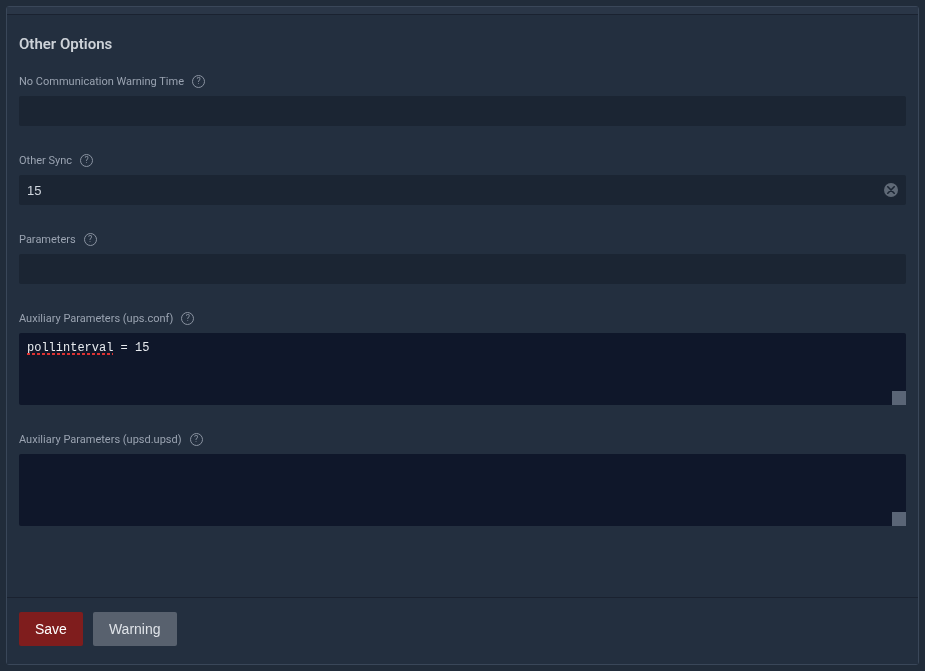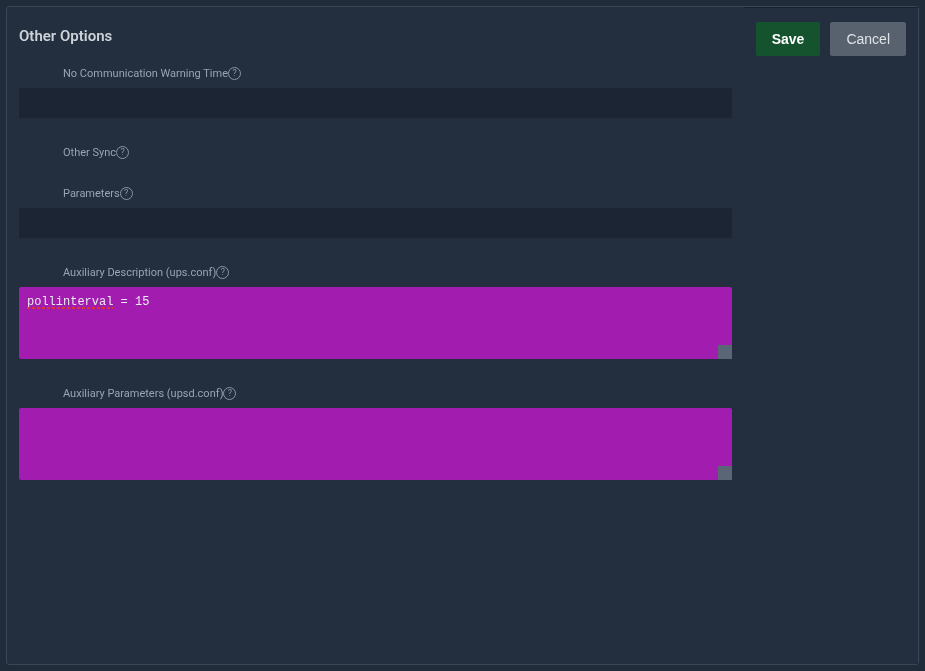--- a/index.html
+++ b/index.html
@@ -10,20 +10,21 @@
     padding: 6px;
     width: 925px;
     height: 671px;
   }
   .outer {
     border: 1px solid #3a4759;
     border-radius: 3px;
     background: #232f3f;
     height: 659px;
     display: flex;
+    flex-direction: column;
   }
   .top-divider {
     height: 8px;
     background: #2a3647;
     border-bottom: 1px solid #1a2230;
   }
   .panel {
     padding: 10px 12px 6px 12px;
     flex: 1;
     overflow: hidden;
@@ -33,24 +34,24 @@
     font-size: 15px;
     font-weight: 600;
     margin: 10px 0 22px 0;
   }
   .field {
     margin-bottom: 28px;
   }
   .label-row {
     display: flex;
     align-items: center;
+    gap: 8px;
     font-size: 11px;
     color: #9aa3b1;
     margin-bottom: 8px;
-    margin-left: 44px;
   }
   .help {
     width: 13px; height: 13px;
     border: 1px solid #8a93a1;
     border-radius: 50%;
     display: inline-flex;
     align-items: center;
     justify-content: center;
     font-size: 9px;
     line-height: 1;
@@ -81,21 +82,21 @@
     background: #5f6976;
     display: flex;
     align-items: center;
     justify-content: center;
     cursor: pointer;
   }
   .clear-btn svg { width: 8px; height: 8px; }
   .textarea-wrap {
     position: relative;
     border-radius: 2px;
-    background: #a21caf;
+    background: #0f172a;
   }
   .textarea {
     width: 100%;
     background: transparent;
     border: none;
     color: #e8ebef;
     font-family: "SFMono-Regular", Consolas, "Liberation Mono", Menlo, monospace;
     font-size: 12px;
     padding: 8px;
     resize: none;
@@ -128,21 +129,21 @@
     gap: 10px;
   }
   .btn {
     border: none;
     height: 34px;
     padding: 0 16px;
     font-size: 14px;
     border-radius: 2px;
     cursor: pointer;
   }
-  .btn-primary { background: #14532d; color: #fff; font-weight: 700; }
+  .btn-primary { background: #7f1d1d; color: #fff; font-weight: 400; }
   .btn-secondary { background: #58616e; color: #dfe3e8; }
 </style>
 </head>
 <body>
 
 <div class="outer">
   <div class="top-divider"></div>
 
   <div class="panel">
     <div class="section-title">Other Options</div>
@@ -155,53 +156,61 @@
       <div class="input-wrap">
         <input class="input" value="" style="">
       </div>
     </div>
 
     <div class="field">
       <div class="label-row">
         <span>Other Sync</span>
         <span class="help">?</span>
       </div>
+      <div class="input-wrap">
+        <input class="input" value="15" style="">
+        <span class="clear-btn">
+          <svg viewBox="0 0 10 10">
+              <path d="M1 1 L9 9 M9 1 L1 9" stroke="#1b2533" stroke-width="2" stroke-linecap="round"></path>
+            </svg>
+        </span>
+      </div>
     </div>
 
     <div class="field">
       <div class="label-row">
         <span>Parameters</span>
         <span class="help">?</span>
       </div>
       <div class="input-wrap">
         <input class="input" value="" style="">
       </div>
     </div>
 
     <div class="field">
       <div class="label-row">
-        <span>Auxiliary Description (ups.conf)</span>
+        <span>Auxiliary Parameters (ups.conf)</span>
         <span class="help">?</span>
       </div>
       <div class="textarea-wrap">
         <textarea class="textarea ta-ups" spellcheck="false" style="">pollinterval = 15</textarea>
         <div class="spellline"></div>
         <div class="resize-handle"></div>
       </div>
     </div>
 
     <div class="field" style="margin-bottom:10px">
       <div class="label-row">
-        <span>Auxiliary Parameters (upsd.conf)</span>
+        <span>Auxiliary Parameters (upsd.upsd)</span>
         <span class="help">?</span>
       </div>
       <div class="textarea-wrap">
         <textarea class="textarea ta-upsd" spellcheck="false" style=""></textarea>
         <div class="resize-handle"></div>
       </div>
     </div>
   </div>
 
   <div class="button-bar">
     <button class="btn btn-primary">Save</button>
-    <button class="btn btn-secondary">Cancel</button>
+    <button class="btn btn-secondary">Warning</button>
   </div>
 </div>
 
 </body></html>

